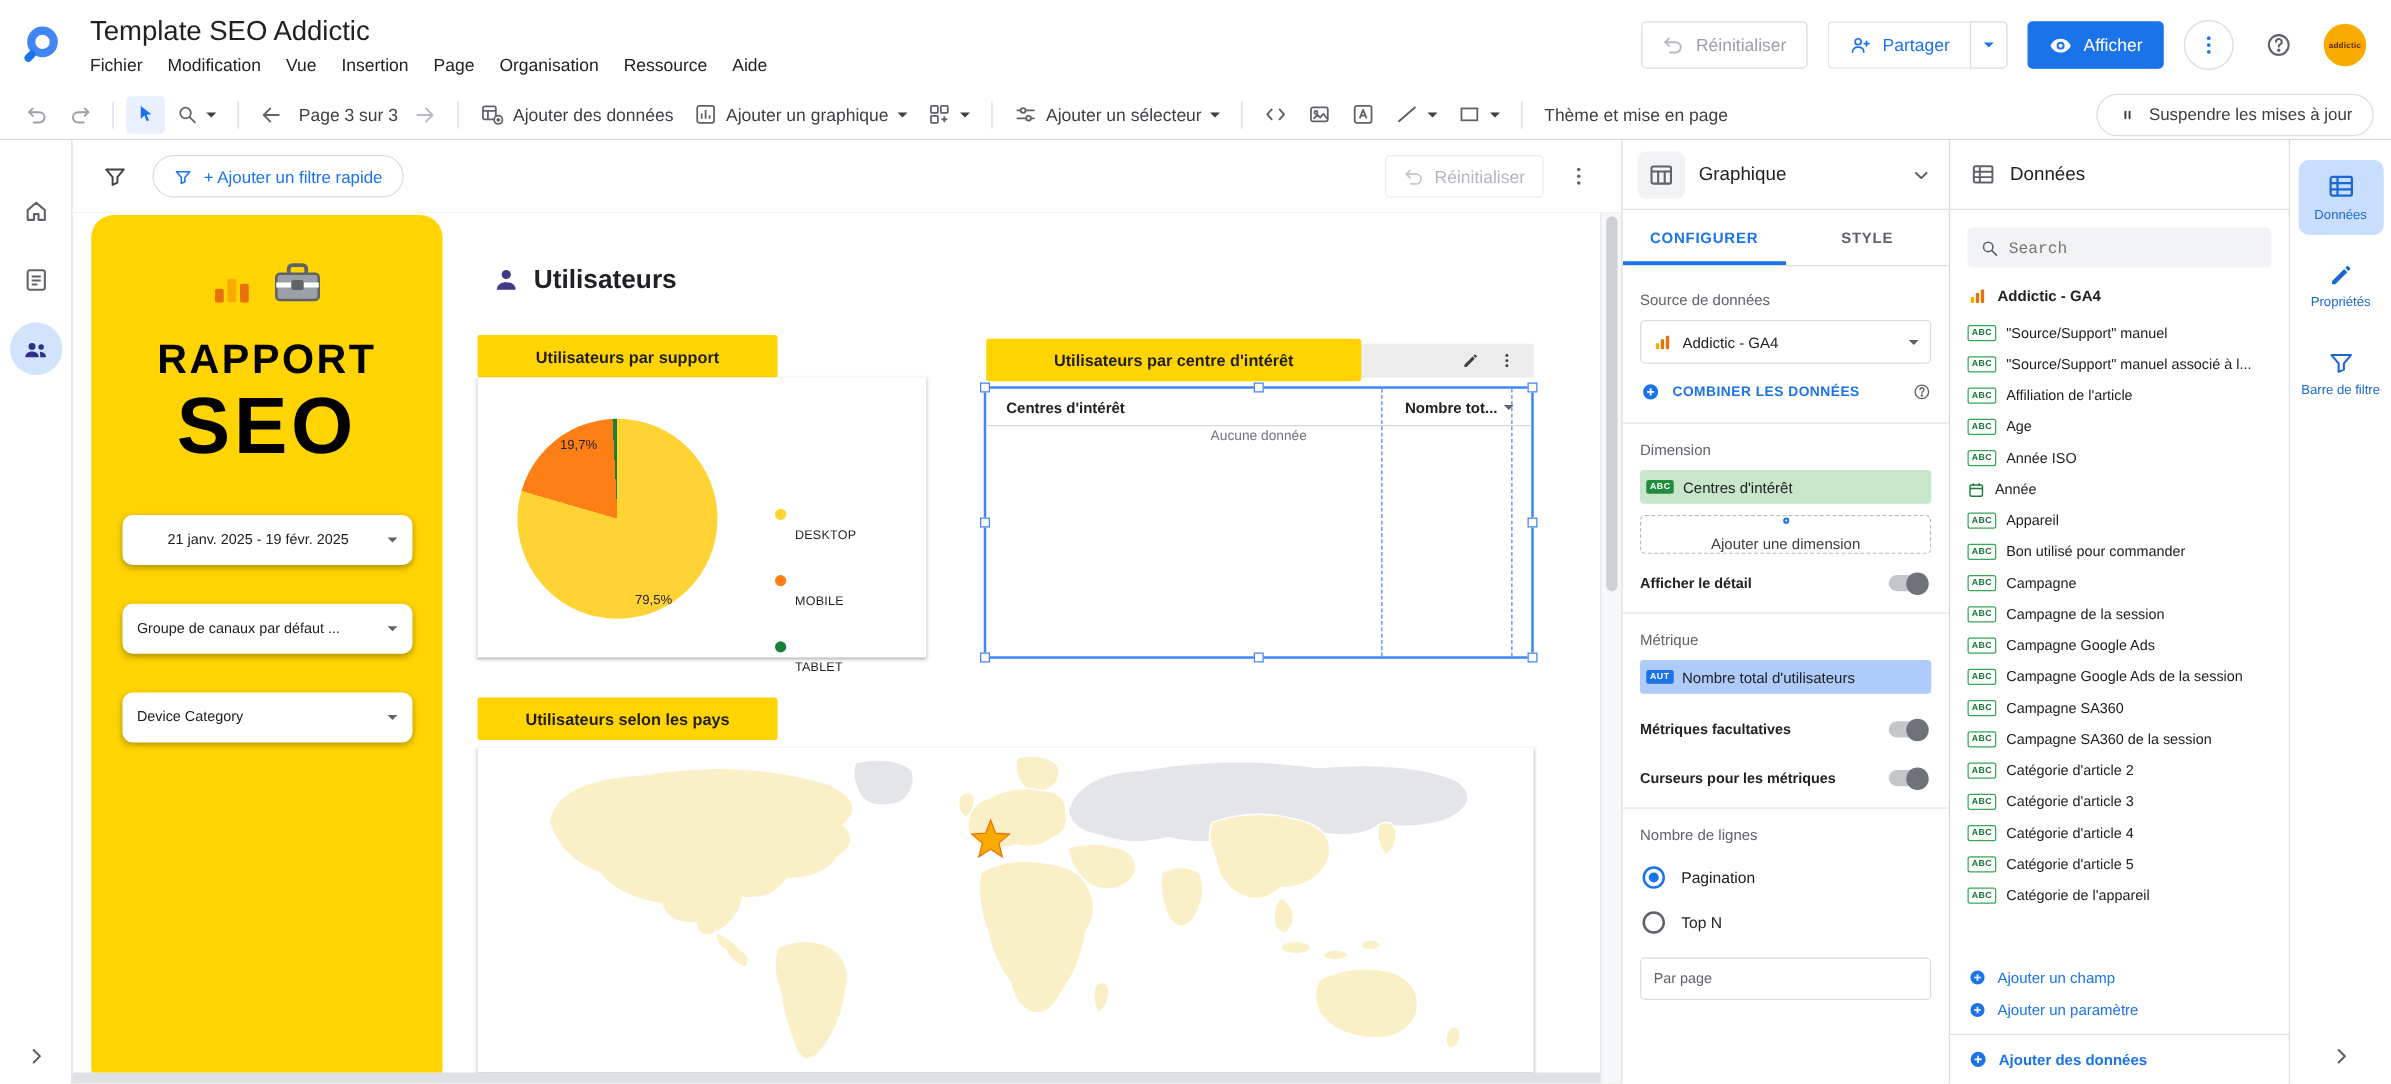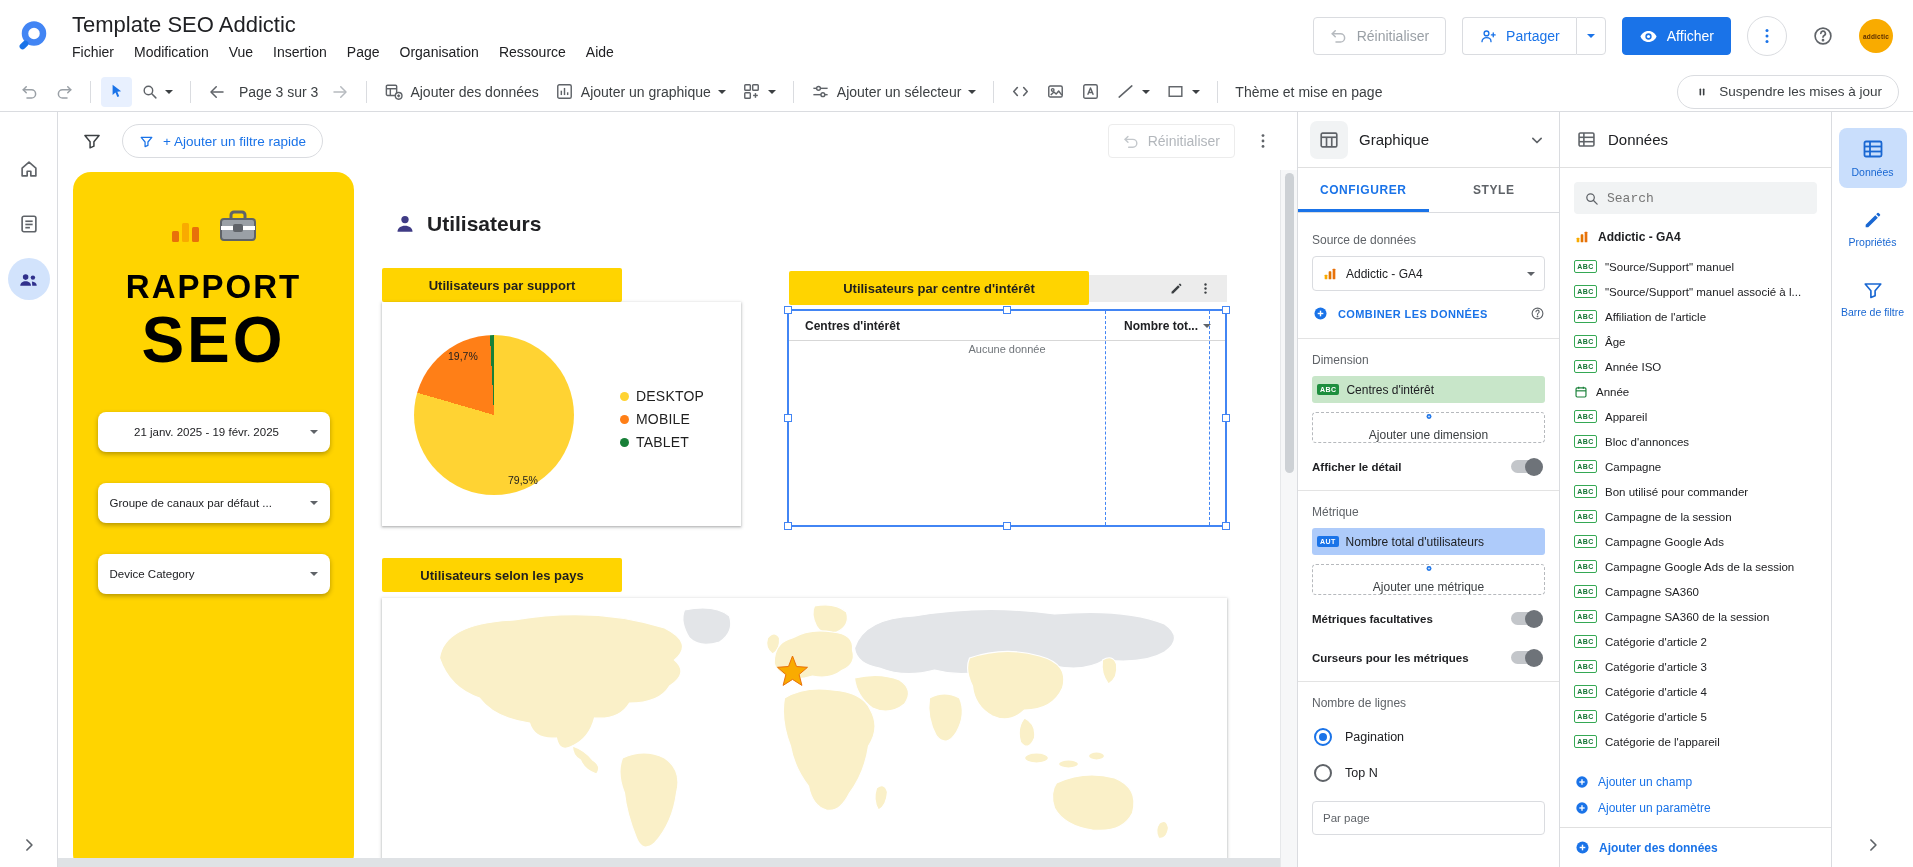--- a/index.html
+++ b/index.html
@@ -80,21 +80,21 @@
 .chart-pie{position:absolute;left:324px;top:98px;width:359px;height:258px;}
 .chart-pie .chart-chip{position:absolute;left:0;top:0;width:240px;}
 .pie-card{left:0;top:34px;right:0;bottom:0;}
 .pie{position:absolute;left:32px;top:33px;width:160px;height:160px;border-radius:50%;}
 .pie-label{position:absolute;font-size:10.5px;color:#1f1f1f;}
 .pie-label.mobile{left:66px;top:48px;}
 .pie-label.desktop{left:126px;top:172px;}
 .pie-legend{position:absolute;left:238px;top:86px;display:flex;flex-direction:column;gap:7px;}
 .legend-row{display:flex;align-items:center;gap:7px;}
 .legend-dot{width:9px;height:9px;border-radius:50%;flex:0 0 auto;}
-.legend-label{font-size:14px;color:#1f1f1f;letter-spacing:.2px;}
+.legend-label{font-size:10px;color:#1f1f1f;letter-spacing:.2px;margin-top:35px;}
 
 .chart-table{position:absolute;left:729px;top:101px;width:440px;height:256px;}
 .chart-table .chart-chip{position:absolute;left:2px;top:0;width:300px;z-index:3;}
 .ct-hoverbar{position:absolute;left:256px;right:0;top:4px;height:27px;background:#ececec;display:flex;align-items:center;justify-content:flex-end;gap:10px;padding-right:12px;z-index:2;}
 .ct-hoverbar .hicon{color:#3c4043;cursor:pointer;padding:2px;}
 .selection{position:absolute;left:0;top:38px;right:0;bottom:0;background:#fff;border:2px solid #4285f4;}
 .handle{position:absolute;width:8px;height:8px;background:#fff;border:1.5px solid #4285f4;z-index:4;}
 .h-tl{left:-5px;top:-5px}.h-tc{left:calc(50% - 4px);top:-5px}.h-tr{right:-5px;top:-5px}
 .h-ml{left:-5px;top:calc(50% - 4px)}.h-mr{right:-5px;top:calc(50% - 4px)}
 .h-bl{left:-5px;bottom:-5px}.h-bc{left:calc(50% - 4px);bottom:-5px}.h-br{right:-5px;bottom:-5px}
@@ -675,28 +675,20 @@
           <span class="toggle">
               <span class="knob"></span>
             </span>
         </div>
         <div class="pc-divider"></div>
         <div class="pc-label">Métrique</div>
         <div class="chipfield met">
           <span class="chip-badge">AUT</span>
           <span class="chip-name">Nombre total d'utilisateurs</span>
         </div>
-        <div class="add-dashed">
-          <svg width="16" height="16" viewBox="0 0 24 24">
-              <circle cx="12" cy="12" r="8.5" fill="#1a73e8"></circle>
-              <line x1="12" y1="8" x2="12" y2="16" stroke="#fff" stroke-width="2"></line>
-              <line x1="8" y1="12" x2="16" y2="12" stroke="#fff" stroke-width="2"></line>
-            </svg>
-          <span>Ajouter une métrique</span>
-        </div>
         <div class="toggle-row">
           <span class="toggle-label">Métriques facultatives</span>
           <span class="toggle">
               <span class="knob"></span>
             </span>
         </div>
         <div class="toggle-row">
           <span class="toggle-label">Curseurs pour les métriques</span>
           <span class="toggle">
               <span class="knob"></span>
@@ -780,29 +772,25 @@
               </svg>
             </span>
             <span class="field-name">Année</span>
           </div>
           <div class="field-row">
             <span class="field-badge">ABC</span>
             <span class="field-name">Appareil</span>
           </div>
           <div class="field-row">
             <span class="field-badge">ABC</span>
-            <span class="field-name">Bloc d'annonces</span>
+            <span class="field-name">Bon utilisé pour commander</span>
           </div>
           <div class="field-row">
             <span class="field-badge">ABC</span>
             <span class="field-name">Campagne</span>
-          </div>
-          <div class="field-row">
-            <span class="field-badge">ABC</span>
-            <span class="field-name">Bon utilisé pour commander</span>
           </div>
           <div class="field-row">
             <span class="field-badge">ABC</span>
             <span class="field-name">Campagne de la session</span>
           </div>
           <div class="field-row">
             <span class="field-badge">ABC</span>
             <span class="field-name">Campagne Google Ads</span>
           </div>
           <div class="field-row">

